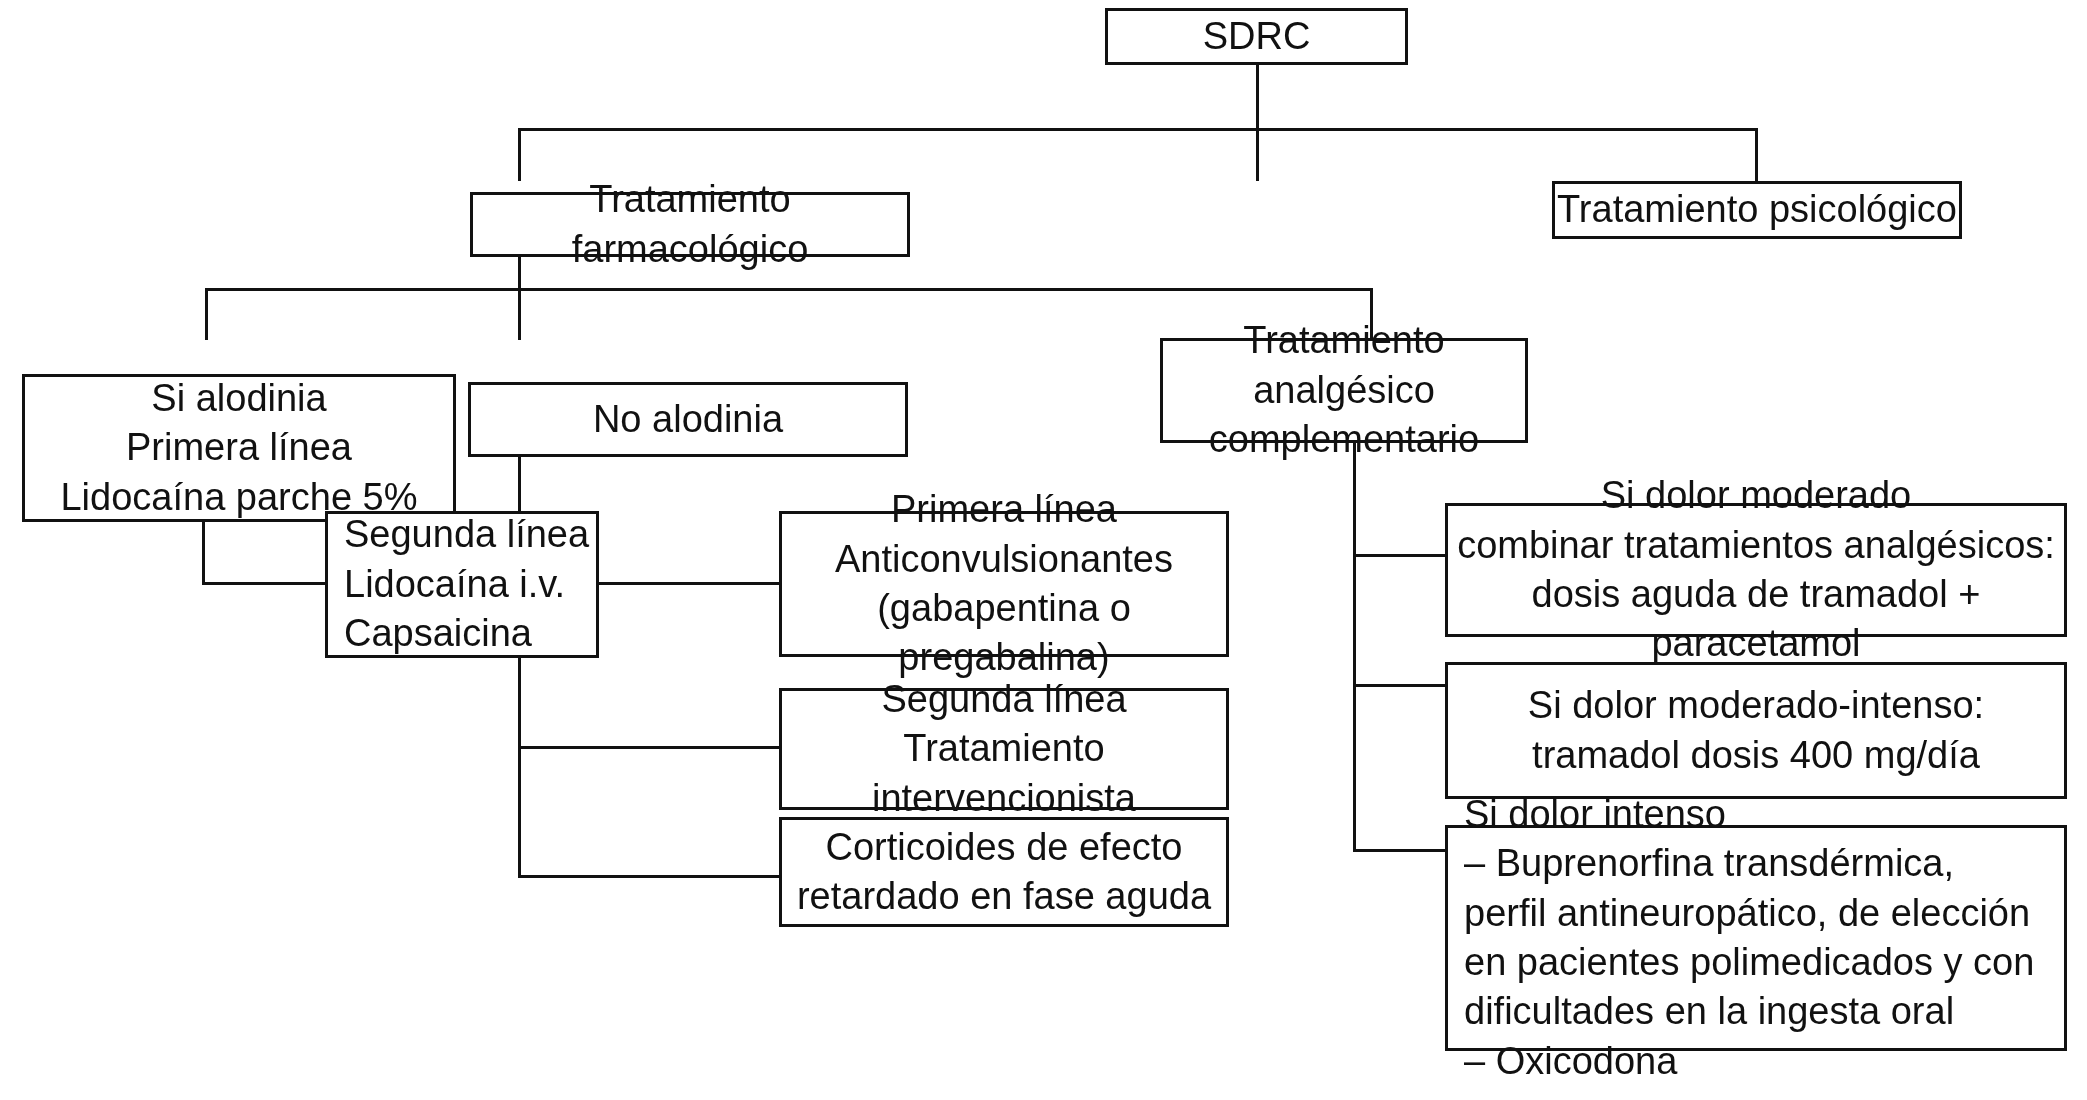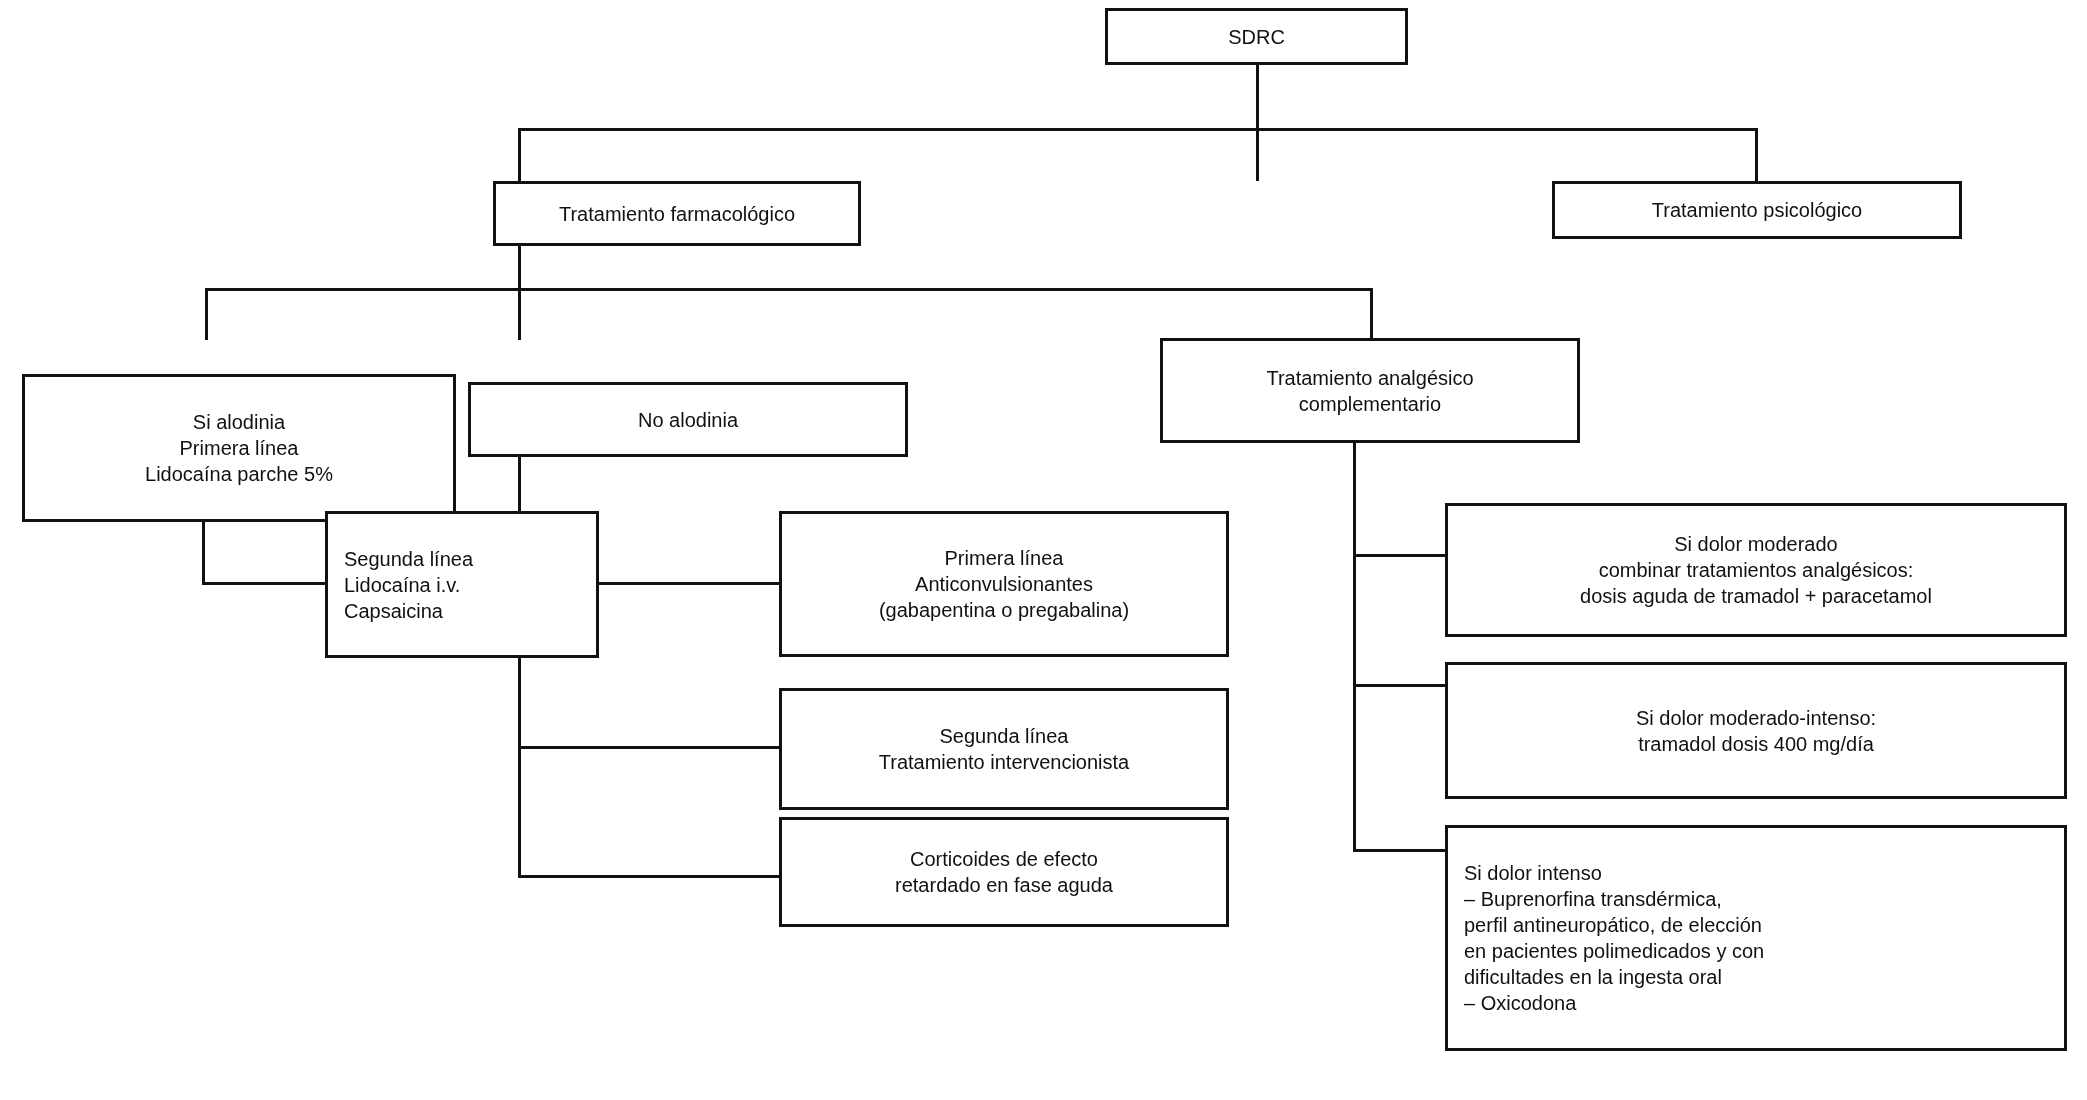--- a/index.html
+++ b/index.html
@@ -18,21 +18,21 @@
   }
   .node {
     position: absolute;
     box-sizing: border-box;
     border: 3px solid #111111;
     background: #ffffff;
     display: flex;
     align-items: center;
     justify-content: center;
     text-align: center;
-    font-size: 20px;
+    font-size: 38px;
     line-height: 1.30;
     z-index: 2;
     white-space: pre-line;
   }
   .node.left-text {
     justify-content: flex-start;
     text-align: left;
     padding-left: 16px;
   }
   .node .txt {
@@ -79,40 +79,40 @@
 
   <div class="edge v" style="left:1353px; top:442px; height:410px;"></div>
   <div class="edge h" style="left:1353px; top:554px; width:95px;"></div>
   <div class="edge h" style="left:1353px; top:684px; width:95px;"></div>
   <div class="edge h" style="left:1353px; top:849px; width:95px;"></div>
 
   <div class="node" style="left:1105px; top:8px; width:303px; height:57px;">
     <span class="txt">SDRC</span>
   </div>
 
-  <div class="node" style="left:470px; top:181px; width:368px; height:65px;margin-left:23px;">
+  <div class="node" style="left:470px; top:192px; width:440px; height:65px;">
     <span class="txt">Tratamiento farmacológico</span>
   </div>
 
 
   <div class="node" style="left:1552px; top:181px; width:410px; height:58px;">
     <span class="txt">Tratamiento psicológico</span>
   </div>
 
   <div class="node" style="left:22px; top:338px; width:434px; height:148px;margin-top:36px;">
     <span class="txt">Si alodinia
 Primera línea
 Lidocaína parche 5%</span>
   </div>
 
   <div class="node" style="left:468px; top:338px; width:440px; height:75px;margin-top:44px;">
     <span class="txt">No alodinia</span>
   </div>
 
-  <div class="node" style="left:1160px; top:338px; width:420px; height:105px;">
+  <div class="node" style="left:1160px; top:338px; width:368px; height:105px;">
     <span class="txt">Tratamiento analgésico
 complementario</span>
   </div>
 
   <div class="node left-text" style="left:325px; top:511px; width:274px; height:147px;">
     <span class="txt">Segunda línea
 Lidocaína i.v.
 Capsaicina</span>
   </div>
 

